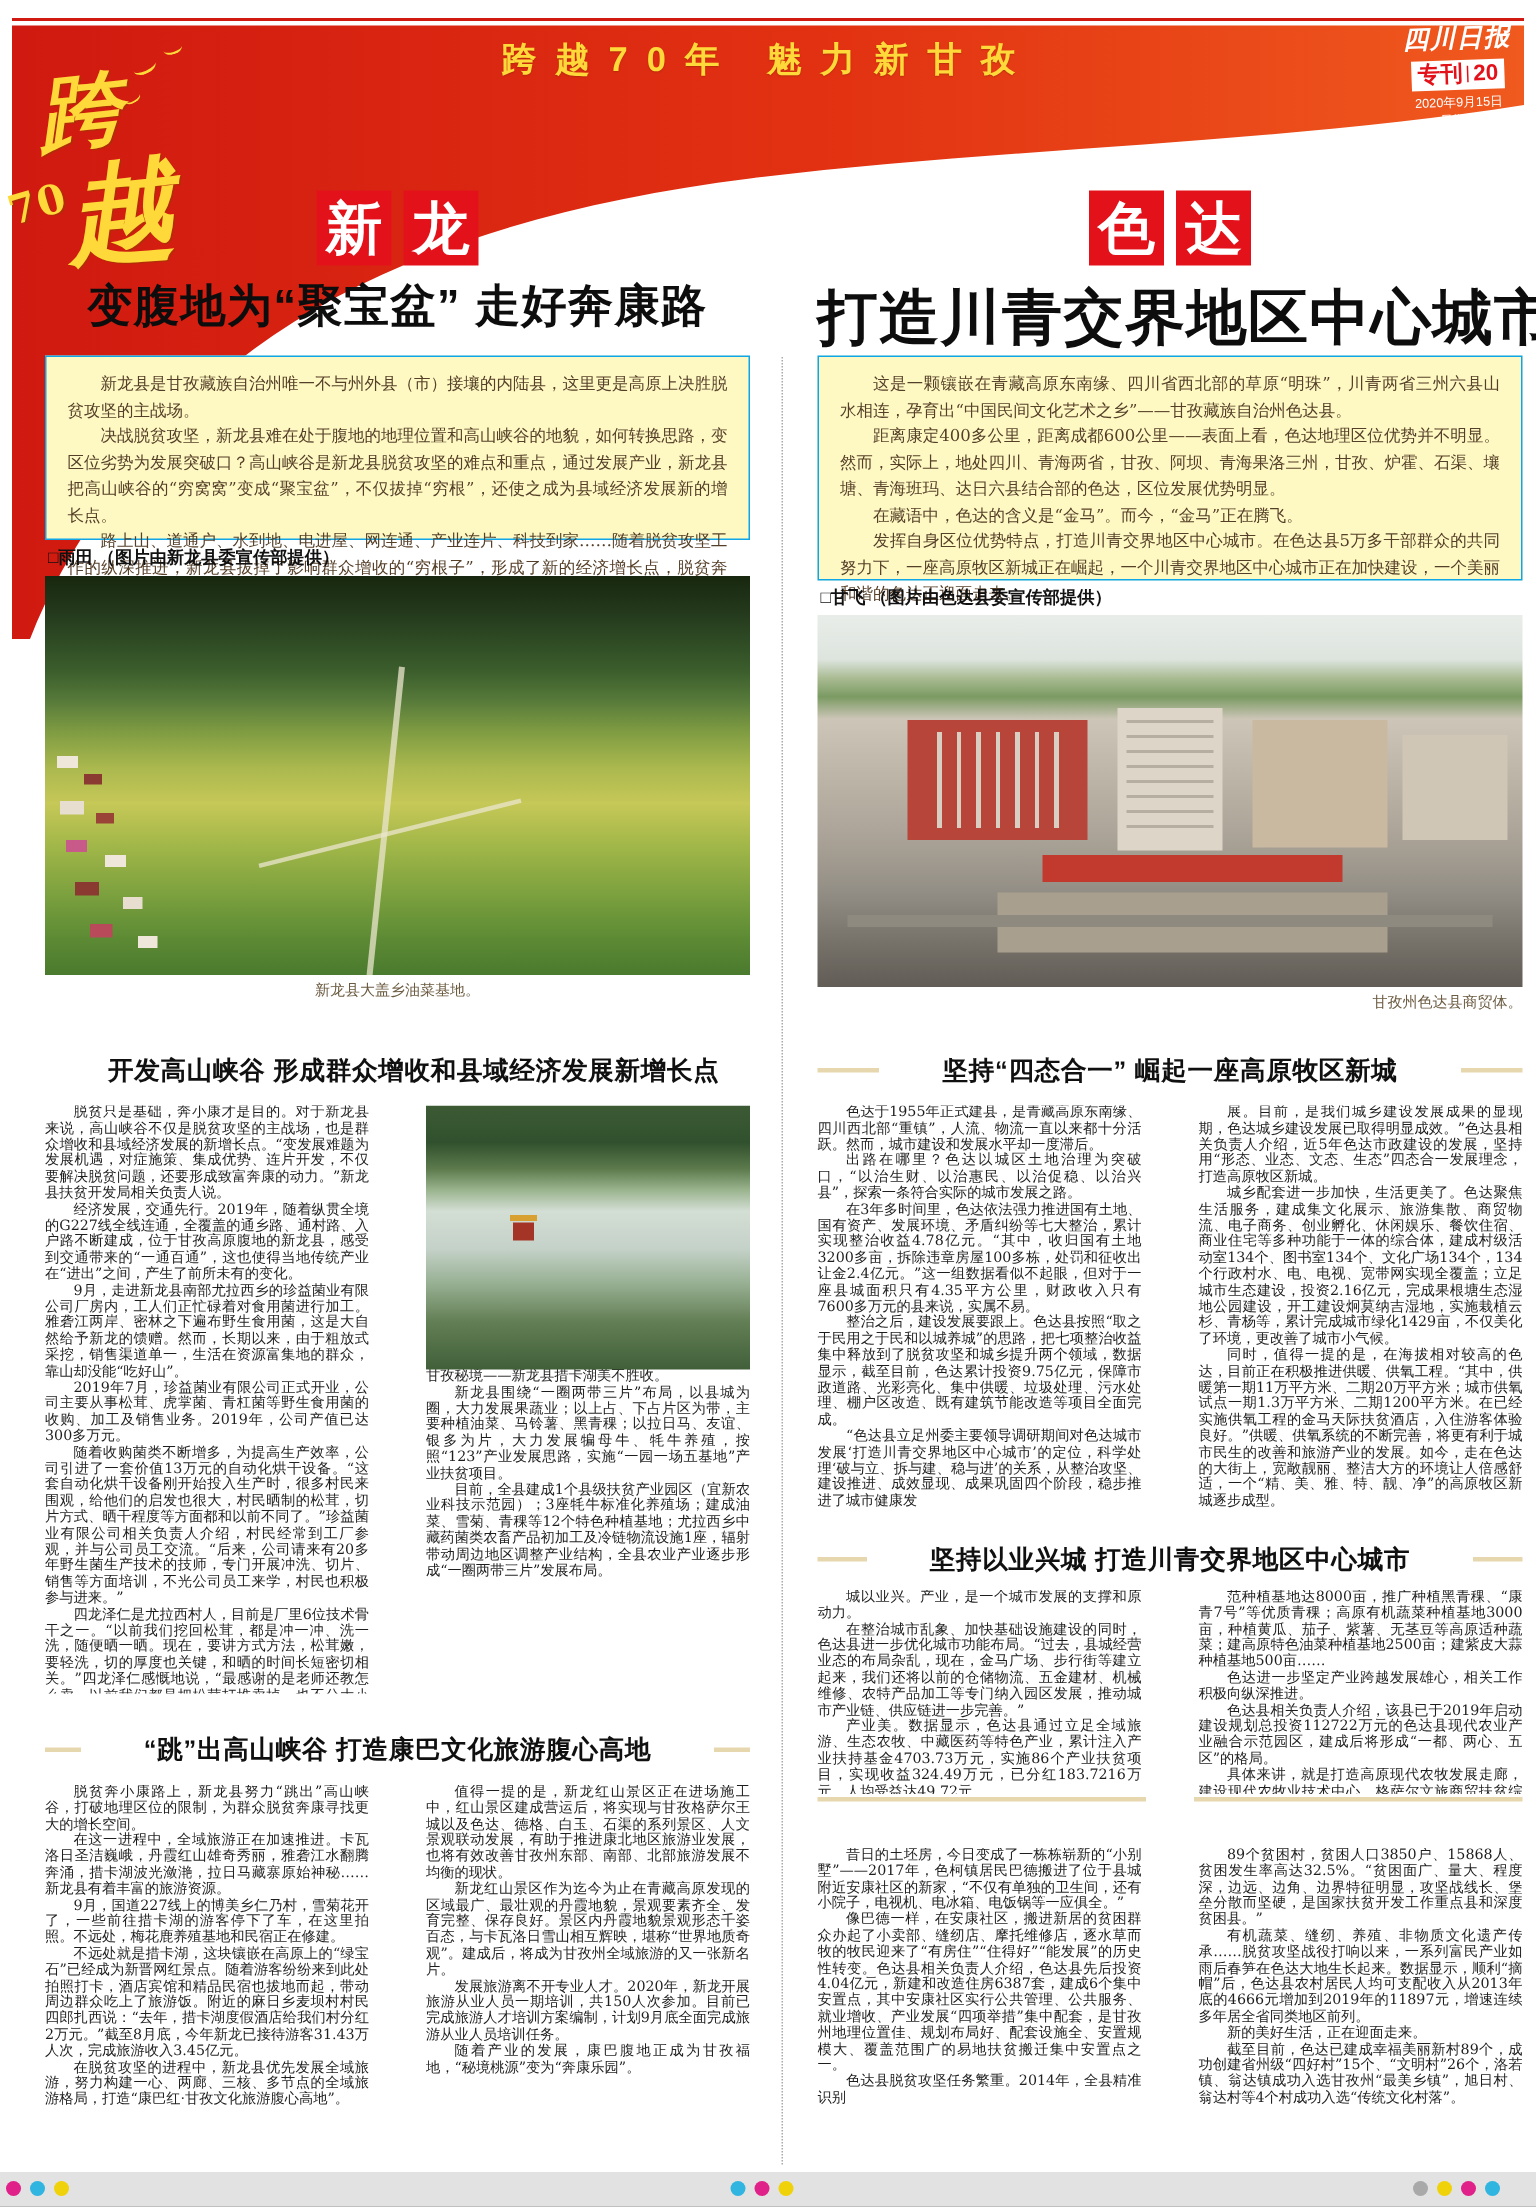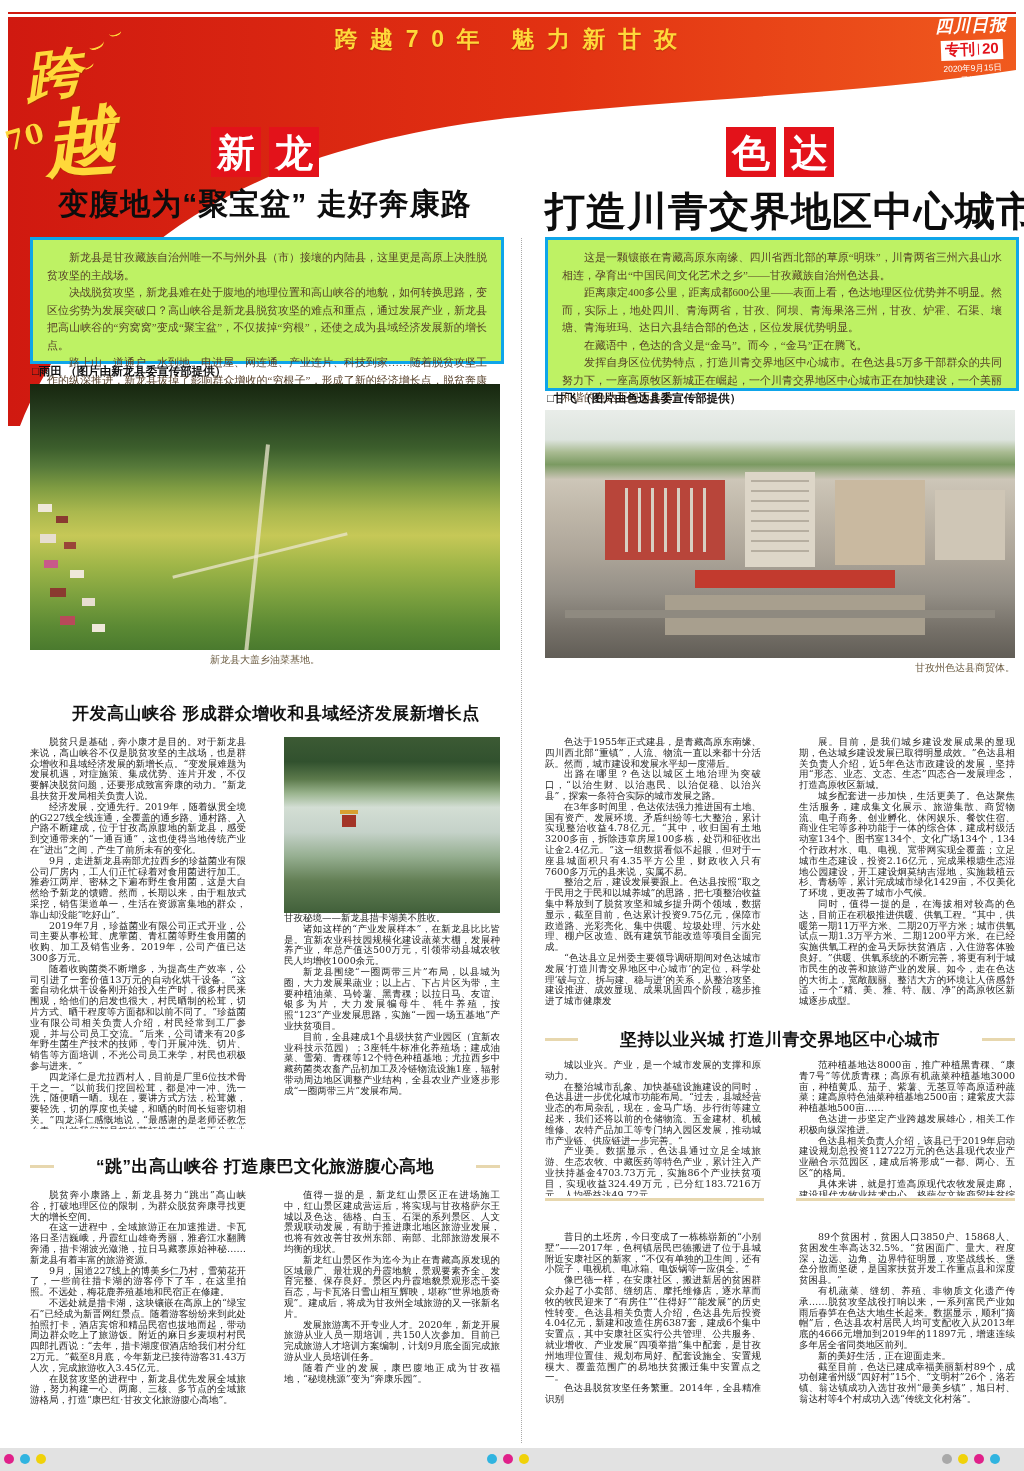--- a/index.html
+++ b/index.html
@@ -29,21 +29,21 @@
   .mast-date{color:#fff;font-size:8.5px;margin-top:3px;font-family:"Liberation Sans",sans-serif;}
   .mast-week{color:#fff;font-size:8.5px;font-family:"Liberation Sans",sans-serif;}
   
   .half{position:absolute;width:470px;}
   .divider{position:absolute;left:521px;top:238px;height:1205px;border-left:1px dotted #a9a9a9;}
   .tag-row{position:absolute;width:100%;text-align:center;}
   .tag-box{display:inline-block;width:50px;height:50px;line-height:52px;background:#e3121a;color:#fff;
       font-size:38px;font-weight:bold;font-family:"Liberation Sans",sans-serif;margin:0 4px;}
   .headline{position:absolute;width:100%;text-align:center;font-size:30px;font-weight:bold;color:#0d0d0d;
       font-family:"Liberation Sans",sans-serif;letter-spacing:1px;white-space:nowrap;}
-  .intro-box{position:absolute;left:0;width:440px;padding:9px 14px;background:#bef264;border:3px solid #0ea5e9;font-family:Liberation Serif, serif;}
+  .intro-box{position:absolute;left:0;width:440px;padding:9px 14px;background:#fef9c3;border:1px solid #0ea5e9;}
   .intro-box p{margin:0;text-indent:2em;font-size:11px;line-height:17.5px;color:#553f28;text-align:justify;}
   .byline{position:absolute;left:2px;font-size:11.5px;font-weight:bold;color:#111;
       font-family:"Liberation Sans",sans-serif;}
   .photo{position:absolute;left:0;width:470px;overflow:hidden;}
   .caption{position:absolute;width:100%;text-align:right;font-size:10px;color:#6b5b40;}
   .sec-title{position:absolute;left:0;width:470px;display:flex;align-items:center;gap:32px;}
   .sec-title .rule{flex:1;height:3px;background:#e7d7ae;}
   .sec-title .txt{padding:0 10px;font-size:17px;font-weight:bold;color:#101010;white-space:nowrap;
       font-family:"Liberation Sans",sans-serif;letter-spacing:0.5px;}
   .body2{position:absolute;left:0;width:470px;display:flex;overflow:hidden;gap:24px;}
@@ -148,21 +148,20 @@
           <p>2019年7月，珍益菌业有限公司正式开业，公司主要从事松茸、虎掌菌、青杠菌等野生食用菌的收购、加工及销售业务。2019年，公司产值已达300多万元。</p>
           <p>随着收购菌类不断增多，为提高生产效率，公司引进了一套价值13万元的自动化烘干设备。“这套自动化烘干设备刚开始投入生产时，很多村民来围观，给他们的启发也很大，村民晒制的松茸，切片方式、晒干程度等方面都和以前不同了。”珍益菌业有限公司相关负责人介绍，村民经常到工厂参观，并与公司员工交流。“后来，公司请来有20多年野生菌生产技术的技师，专门开展冲洗、切片、销售等方面培训，不光公司员工来学，村民也积极参与进来。”</p>
           <p>四龙泽仁是尤拉西村人，目前是厂里6位技术骨干之一。“以前我们挖回松茸，都是冲一冲、洗一洗，随便晒一晒。现在，要讲方式方法，松茸嫩，要轻洗，切的厚度也关键，和晒的时间长短密切相关。”四龙泽仁感慨地说，“最感谢的是老师还教怎么卖，以前我们都是把松茸打堆卖掉，也不分大小优劣。现在学会了分等级卖，低等级保本，高等级赚钱，同样的松茸，卖的钱要多出三分之一。”</p>
         </div>
       <div class="col">
         <div class="inset ph-lake">
           <div class="temple"></div>
         </div>
         <p class="inset-cap">甘孜秘境——新龙县措卡湖美不胜收。</p>
         <div>
-            <p>诸如这样的“产业发展样本”，在新龙县比比皆是。宜新农业科技园规模化建设蔬菜大棚，发展种养产业，年总产值达500万元，引领带动县城农牧民人均增收1000余元。</p>
             <p>新龙县围绕“一圈两带三片”布局，以县城为圈，大力发展果蔬业；以上占、下占片区为带，主要种植油菜、马铃薯、黑青稞；以拉日马、友谊、银多为片，大力发展犏母牛、牦牛养殖，按照“123”产业发展思路，实施“一园一场五基地”产业扶贫项目。</p>
             <p>目前，全县建成1个县级扶贫产业园区（宜新农业科技示范园）；3座牦牛标准化养殖场；建成油菜、雪菊、青稞等12个特色种植基地；尤拉西乡中藏药菌类农畜产品初加工及冷链物流设施1座，辐射带动周边地区调整产业结构，全县农业产业逐步形成“一圈两带三片”发展布局。</p>
           </div>
       </div>
     </div>
 
     <div class="sec-title" style="top:1155px;">
       <span class="rule"></span>
       <span class="txt">“跳”出高山峡谷 打造康巴文化旅游腹心高地</span>
       <span class="rule"></span>
@@ -204,20 +203,25 @@
       <div class="bld" style="left:200px;top:62px;width:70px;height:95px;background:#ddd6c8;"></div>
       <div class="bld" style="left:206px;top:70px;width:58px;height:80px;background:repeating-linear-gradient(0deg,#ddd6c8 0 8px,#b6aea0 8px 10px);"></div>
       <div class="bld" style="left:290px;top:70px;width:90px;height:85px;background:#c9b9a0;"></div>
       <div class="bld" style="left:390px;top:80px;width:70px;height:70px;background:#cfc6b6;"></div>
       <div class="bld" style="left:150px;top:160px;width:200px;height:18px;background:#c23a2e;"></div>
       <div class="bld" style="left:120px;top:185px;width:260px;height:40px;background:#a89f8e;"></div>
       <div class="bld" style="left:20px;top:200px;width:430px;height:8px;background:#8f8a80;"></div>
     </div>
     <div class="caption" style="top:661px;padding-right:30px;">甘孜州色达县商贸体。</div>
 
+    <div class="sec-title" style="top:702px;">
+      <span class="rule"></span>
+      <span class="txt">坚持“四态合一” 崛起一座高原牧区新城</span>
+      <span class="rule"></span>
+    </div>
     <div class="body2" style="top:737px;height:275px;">
       <div class="col">
           <p>色达于1955年正式建县，是青藏高原东南缘、四川西北部“重镇”，人流、物流一直以来都十分活跃。然而，城市建设和发展水平却一度滞后。</p>
           <p>出路在哪里？色达以城区土地治理为突破口，“以治生财、以治惠民、以治促稳、以治兴县”，探索一条符合实际的城市发展之路。</p>
           <p>在3年多时间里，色达依法强力推进国有土地、国有资产、发展环境、矛盾纠纷等七大整治，累计实现整治收益4.78亿元。“其中，收归国有土地3200多亩，拆除违章房屋100多栋，处罚和征收出让金2.4亿元。”这一组数据看似不起眼，但对于一座县城面积只有4.35平方公里，财政收入只有7600多万元的县来说，实属不易。</p>
           <p>整治之后，建设发展要跟上。色达县按照“取之于民用之于民和以城养城”的思路，把七项整治收益集中释放到了脱贫攻坚和城乡提升两个领域，数据显示，截至目前，色达累计投资9.75亿元，保障市政道路、光彩亮化、集中供暖、垃圾处理、污水处理、棚户区改造、既有建筑节能改造等项目全面完成。</p>
           <p>“色达县立足州委主要领导调研期间对色达城市发展‘打造川青交界地区中心城市’的定位，科学处理‘破与立、拆与建、稳与进’的关系，从整治攻坚、建设推进、成效显现、成果巩固四个阶段，稳步推进了城市健康发</p>
         </div>
       <div class="col">
           <p>展。目前，是我们城乡建设发展成果的显现期，色达城乡建设发展已取得明显成效。”色达县相关负责人介绍，近5年色达市政建设的发展，坚持用“形态、业态、文态、生态”四态合一发展理念，打造高原牧区新城。</p>

